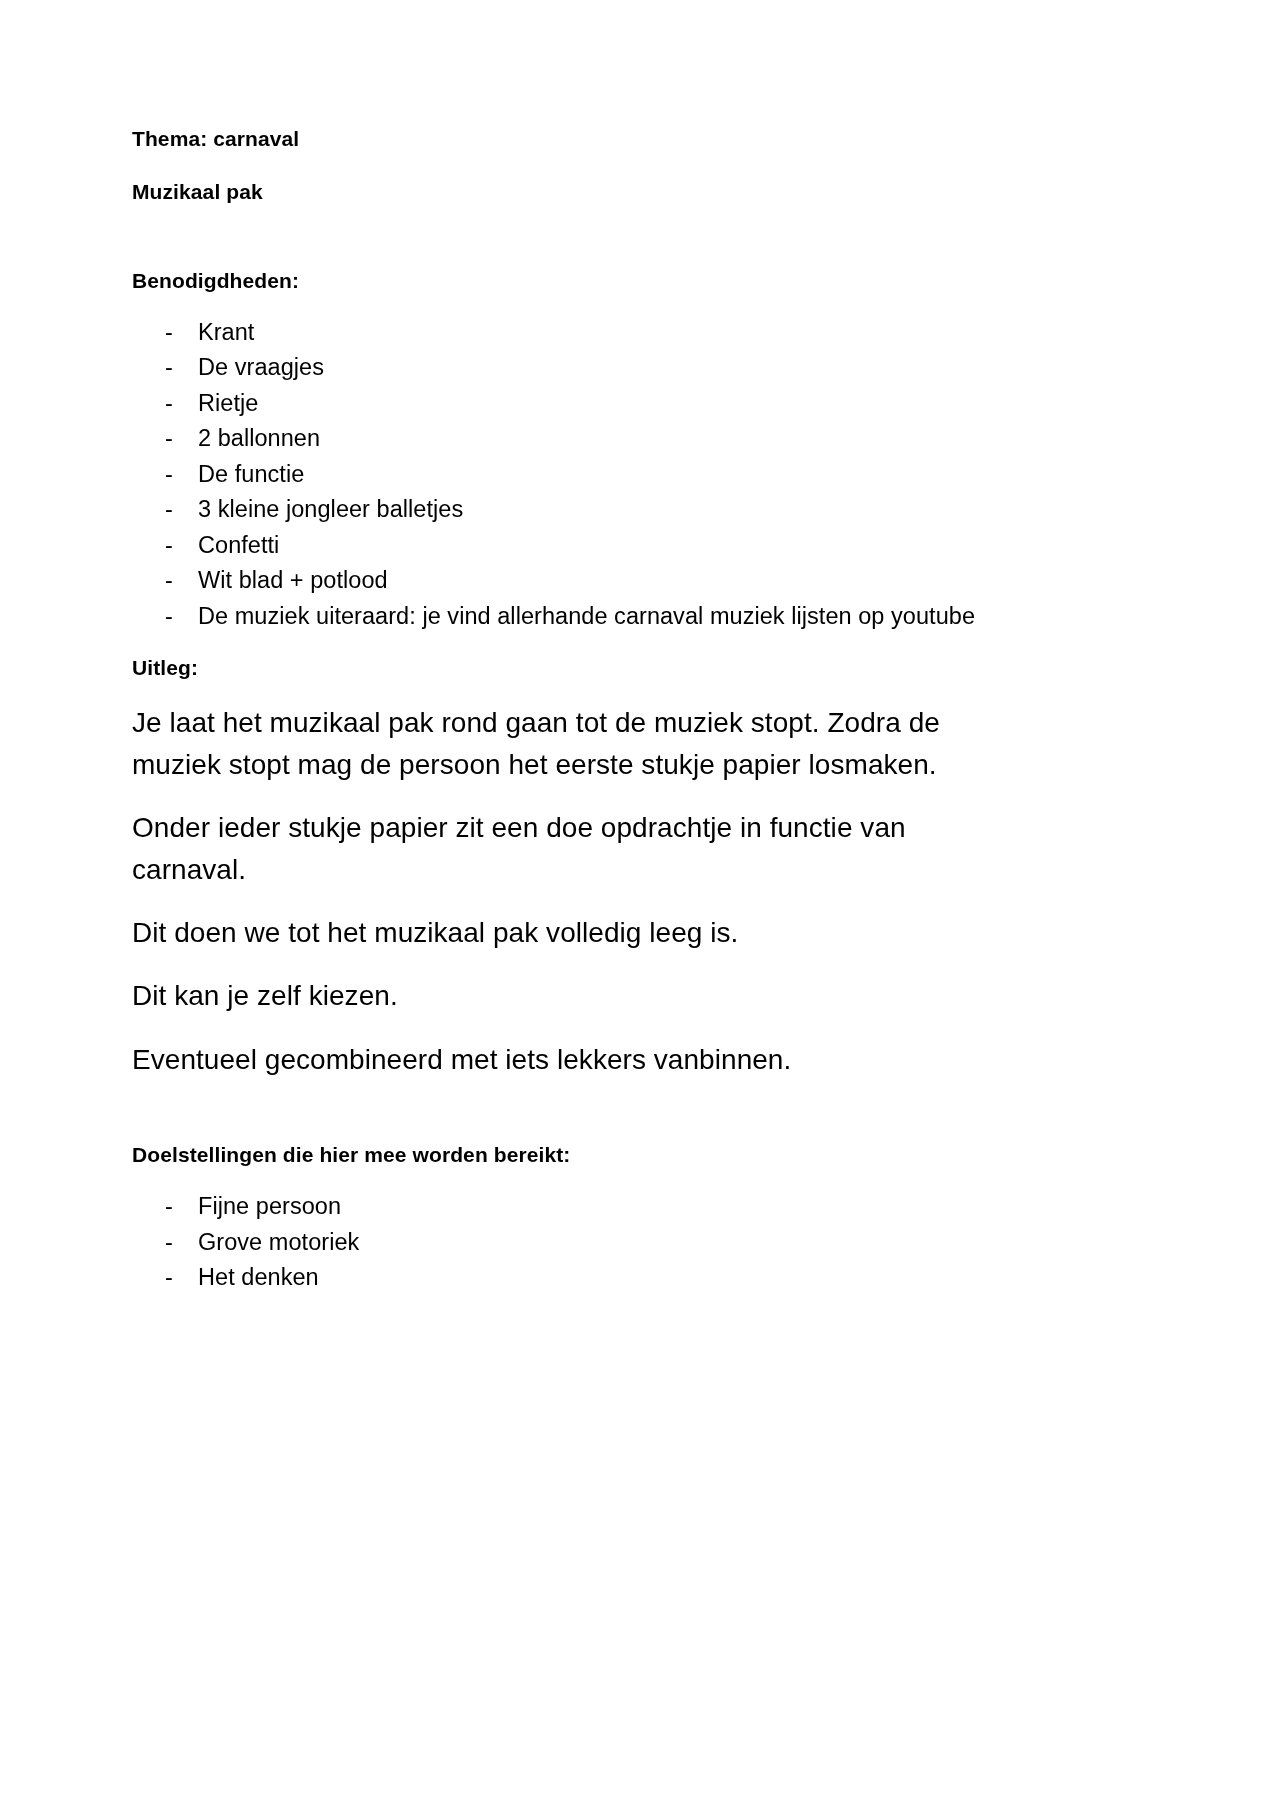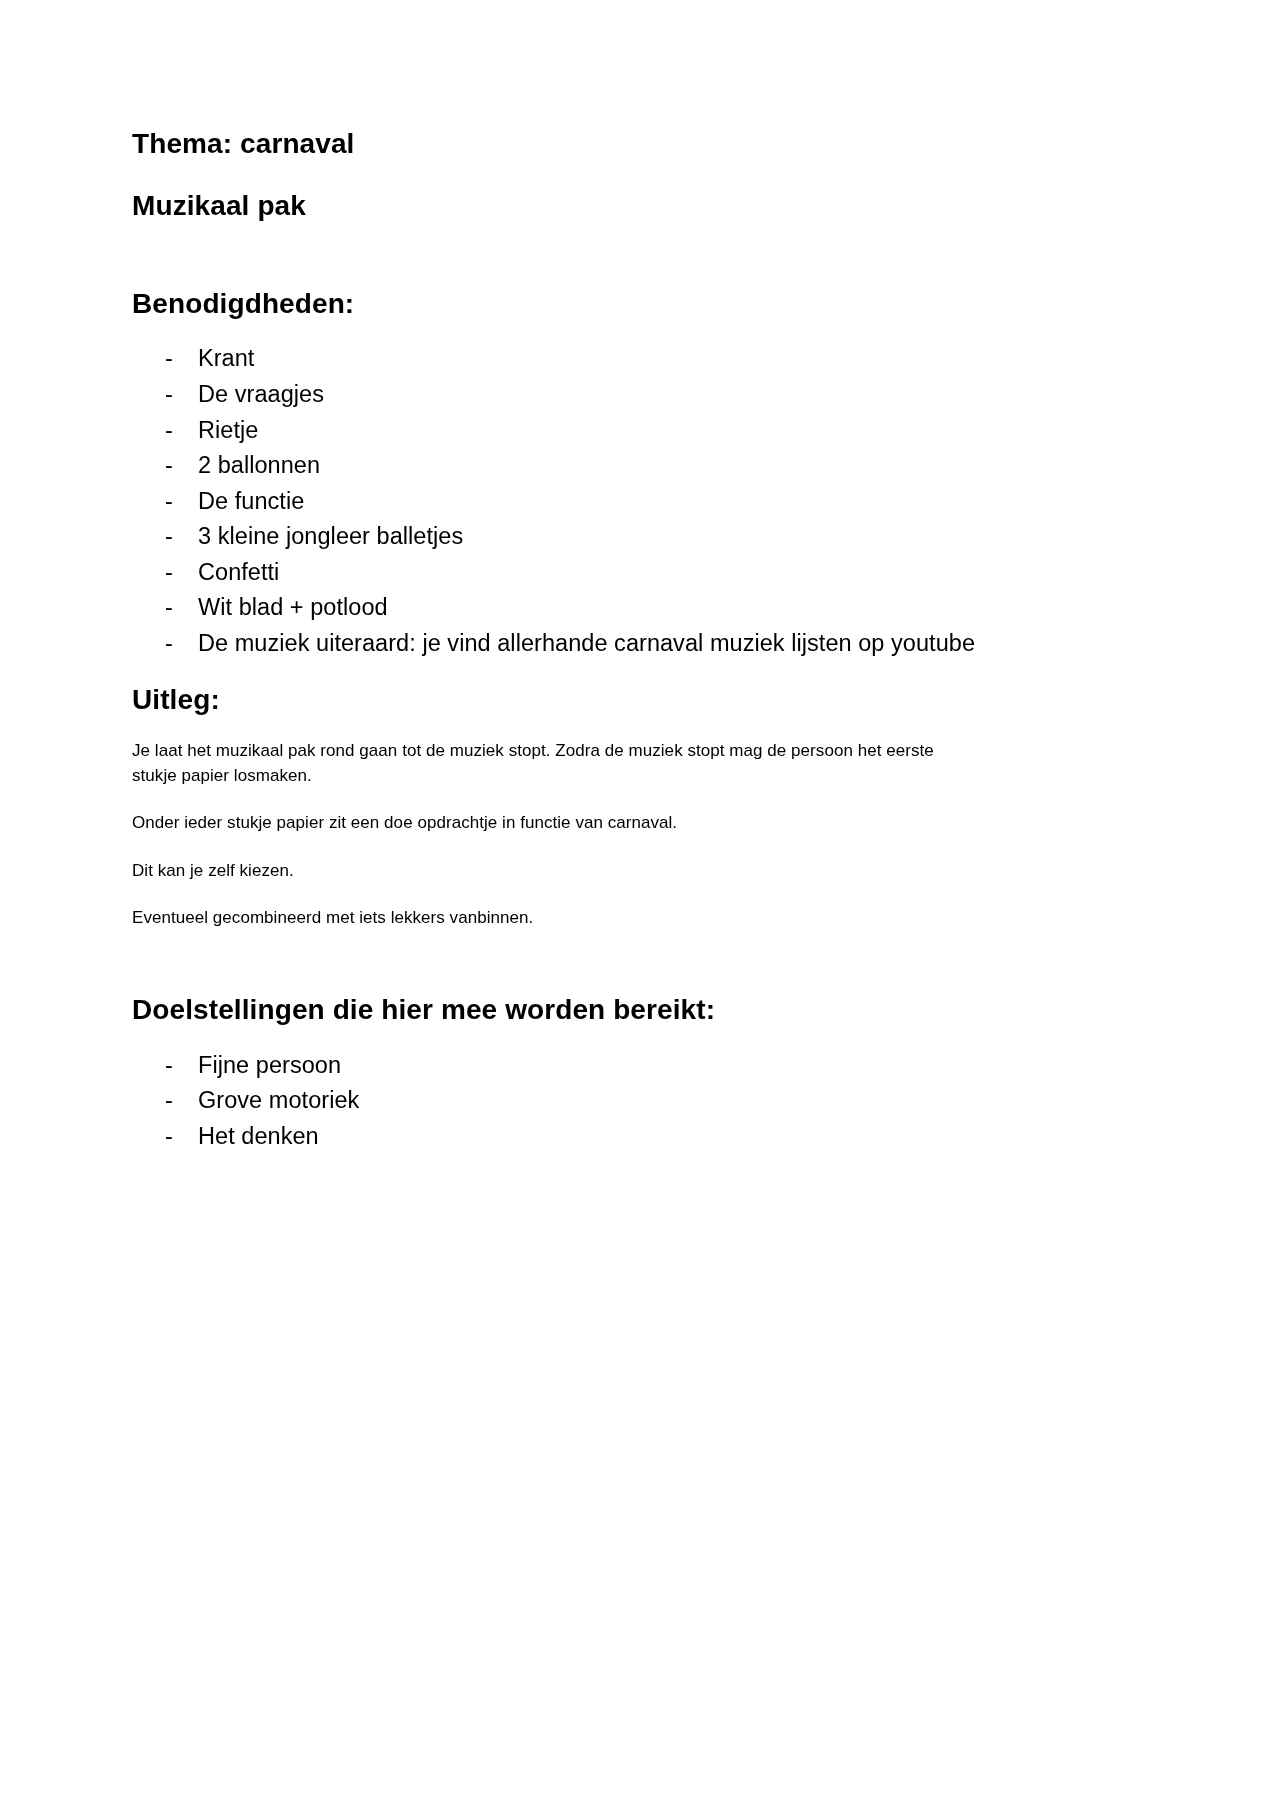--- a/index.html
+++ b/index.html
@@ -25,38 +25,38 @@
     padding: 126px 132px 0 132px;
   }
 
   .doc-body {
     width: 848px;
   }
 
   
   .heading {
     font-weight: bold;
-    font-size: 28px;
+    font-size: 21px;
     line-height: 1.28;
     letter-spacing: 0.1px;
     margin: 0;
   }
   .heading-title      { margin-bottom: 26px; }
   .heading-subtitle   { margin-bottom: 0; }
 
   .heading-section {
     margin: 0 0 20px 0;
   }
 
   .gap-large { height: 62px; }
   .gap-block { height: 62px; }
 
   
   .para {
-    font-size: 17px;
+    font-size: 28px;
     line-height: 1.48;
     margin: 0 0 22px 0;
     letter-spacing: 0.05px;
   }
   .para:last-child { margin-bottom: 0; }
 
   
   .bullet-list {
     list-style: none;
     margin: 0 0 22px 0;
@@ -136,20 +136,21 @@
           <span class="item-text">De muziek uiteraard: je vind allerhande carnaval muziek lijsten op youtube</span>
         </li>
       </ul>
     </section>
 
     <section class="section-explanation">
       <h3 class="heading heading-section">Uitleg:</h3>
 
       <p class="para">Je laat het muzikaal pak rond gaan tot de muziek stopt. Zodra de muziek stopt mag de persoon het eerste stukje papier losmaken.</p>
       <p class="para">Onder ieder stukje papier zit een doe opdrachtje in functie van carnaval.</p>
+      <p class="para">Dit doen we tot het muzikaal pak volledig leeg is.</p>
       <p class="para">Dit kan je zelf kiezen.</p>
       <p class="para">Eventueel gecombineerd met iets lekkers vanbinnen.</p>
     </section>
 
     <div class="gap-block"></div>
 
     <section class="section-goals">
       <h3 class="heading heading-section">Doelstellingen die hier mee worden bereikt:</h3>
 
       <ul class="bullet-list">

